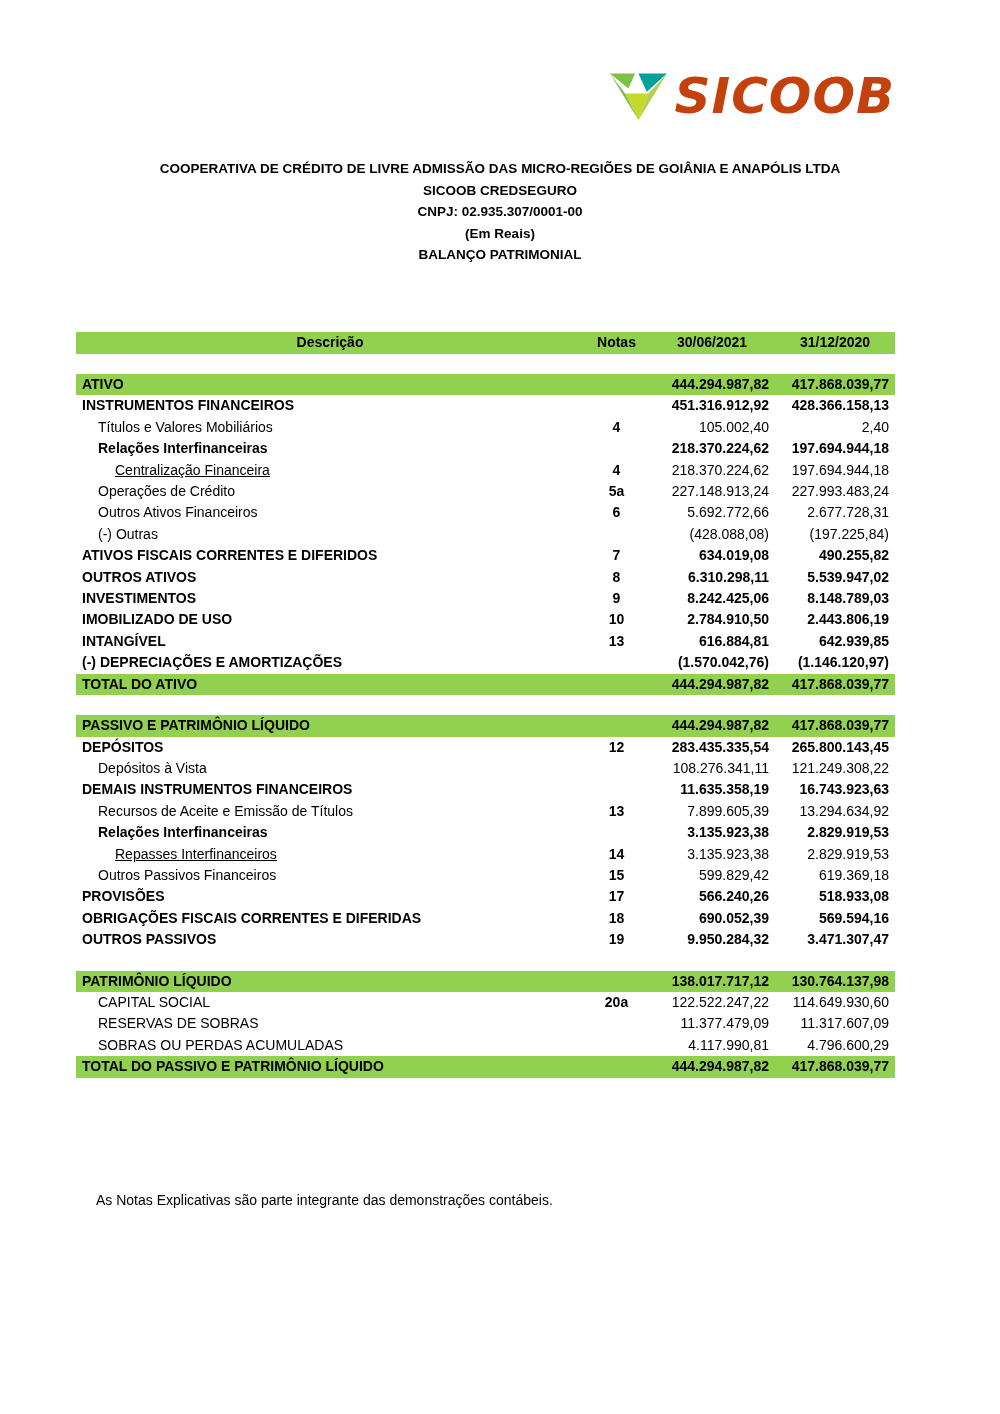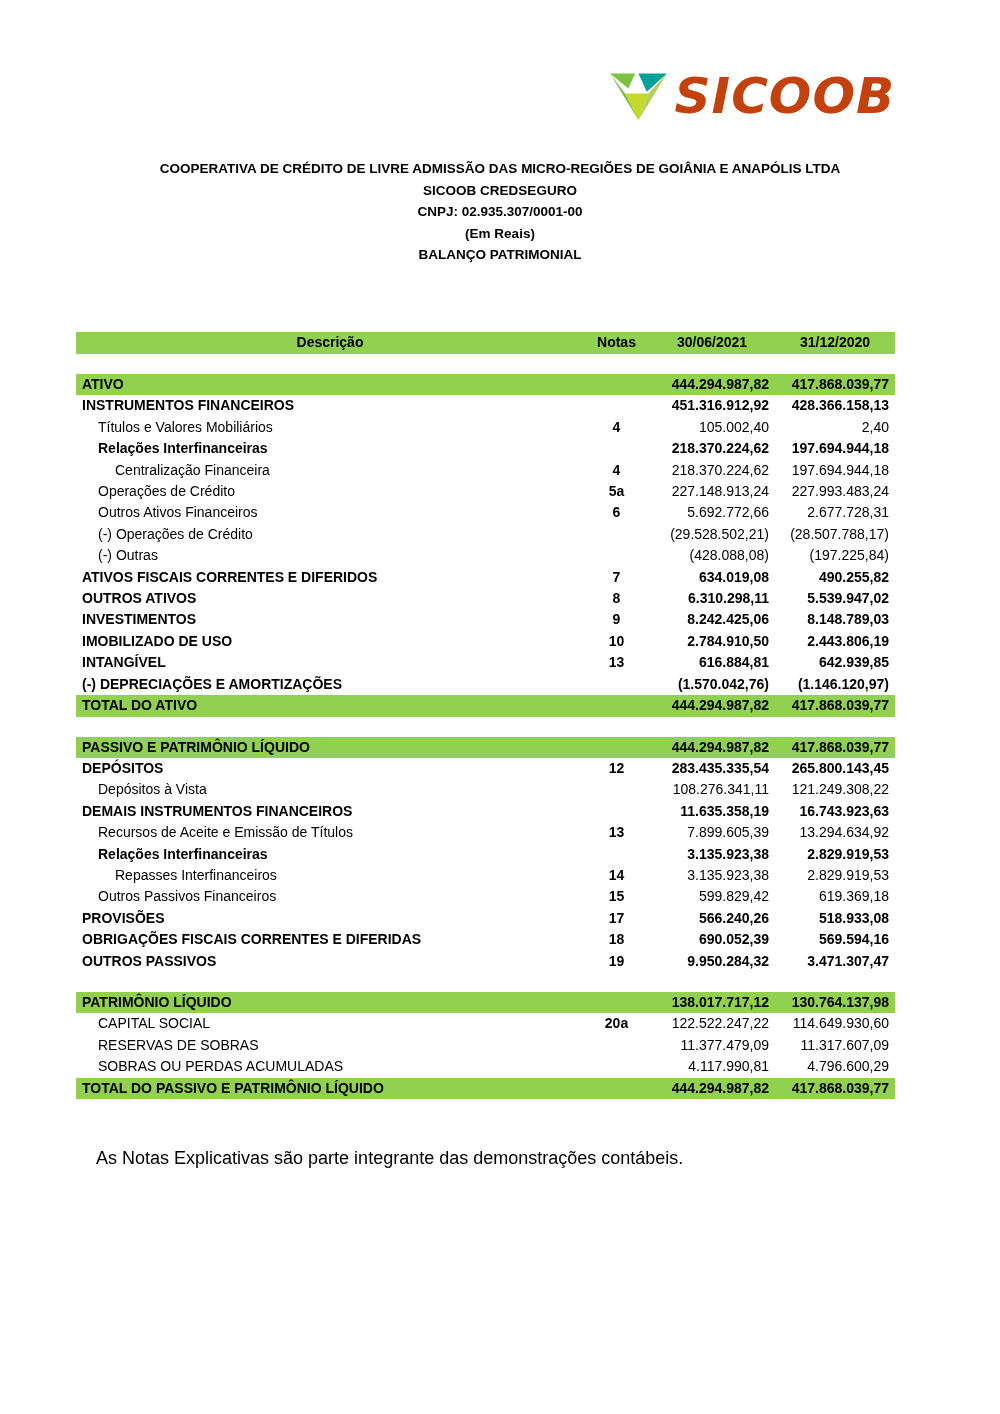--- a/index.html
+++ b/index.html
@@ -12,23 +12,23 @@
   table { position:absolute; left:76px; top:290px; width:819px; border-collapse:collapse; font-size:14px; table-layout:fixed;margin-top:42px; }
   col.c-desc { width:508px; } col.c-notas { width:65px; } col.c-a { width:126px; } col.c-b { width:120px; }
   td { padding:0 6px; height:21.4px; line-height:21.4px; white-space:nowrap; vertical-align:middle; }
   td.n { text-align:center; font-weight:bold; }
   td.v { text-align:right; padding-right:6px; }
   tr.green td { background:#92d050; }
   tr.head td { font-weight:bold; text-align:center; height:22px; }
   tr.blank td { height:20px; }
   tr.b td.d, tr.b td.v { font-weight:bold; }
   td.i1 { padding-left:22px; }
-  td.i2 { padding-left:39px; }
+  td.i2 { padding-left:39px;text-decoration:underline; }
   tr.tall td { height:44px; line-height:20px; white-space:normal; }
-  .footnote { position:absolute; left:96px; top:1148px; font-size:18px; }
+  .footnote { position:absolute; left:96px; top:1192px; font-size:14px; }
 </style>
 </head>
 <body>
 
 <div class="logo">
   <svg viewBox="0 0 70 62">
     <polygon points="0,4 30,4 22,22" fill="#7dc242"></polygon>
     <polygon points="34,4 68,4 44,26" fill="#00a19a"></polygon>
     <polygon points="18,28 46,28 34,60" fill="#c5d92d"></polygon>
     <polygon points="0,4 18,28 34,60" fill="#6cb33f" opacity="0.9"></polygon>
@@ -98,26 +98,20 @@
         <td class="v">227.148.913,24</td>
         <td class="v">227.993.483,24</td>
       </tr>
       <tr class="">
         <td class="d i1">Outros Ativos Financeiros</td>
         <td class="n">6</td>
         <td class="v">5.692.772,66</td>
         <td class="v">2.677.728,31</td>
       </tr>
       <tr class="">
-        <td class="d i1">(-) Operações de Crédito</td>
-        <td class="n"></td>
-        <td class="v">(29.528.502,21)</td>
-        <td class="v">(28.507.788,17)</td>
-      </tr>
-      <tr class="">
         <td class="d i1">(-) Outras</td>
         <td class="n"></td>
         <td class="v">(428.088,08)</td>
         <td class="v">(197.225,84)</td>
       </tr>
       <tr class="b">
         <td class="d ">ATIVOS FISCAIS CORRENTES E DIFERIDOS</td>
         <td class="n">7</td>
         <td class="v">634.019,08</td>
         <td class="v">490.255,82</td>

